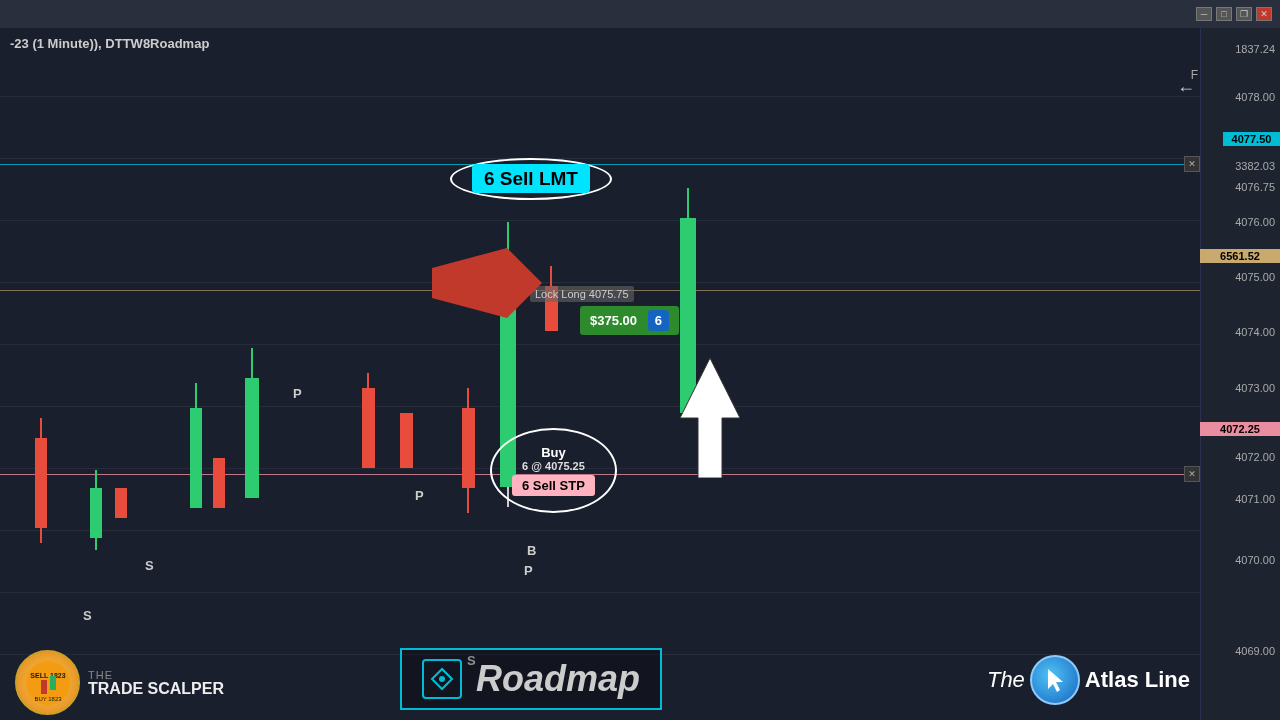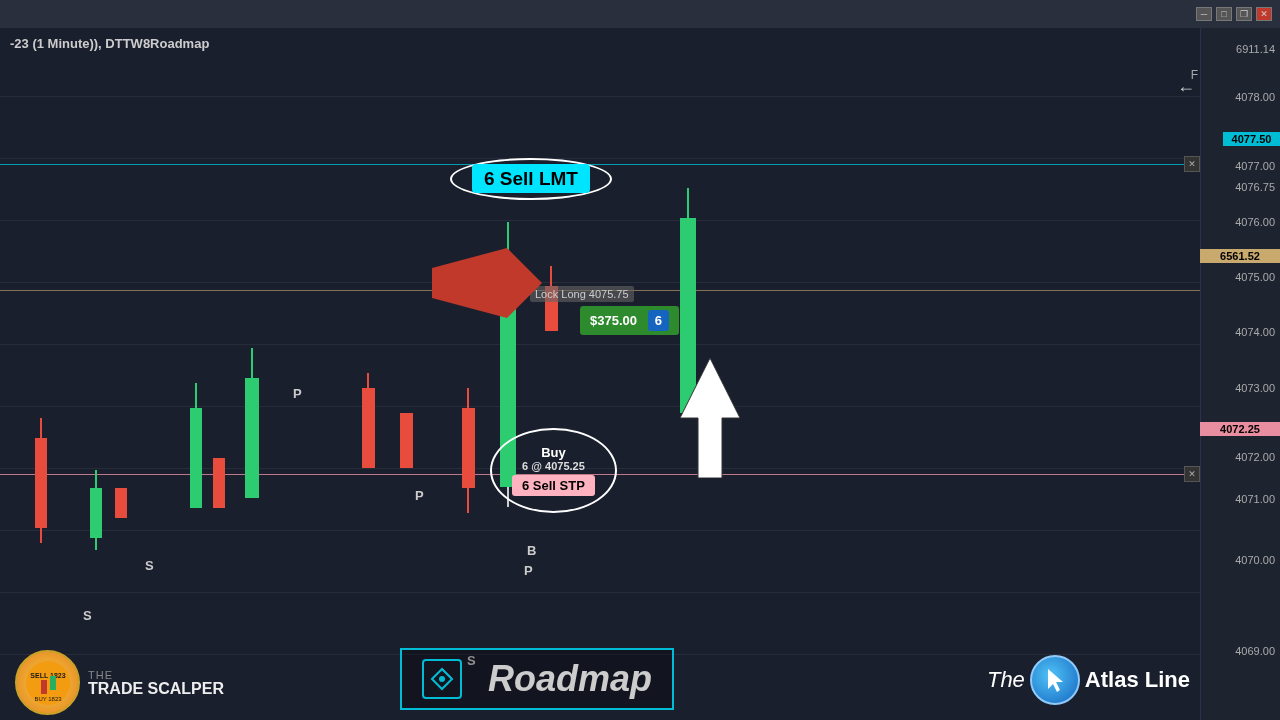--- a/index.html
+++ b/index.html
@@ -273,21 +273,21 @@
 
     
     #roadmap-logo {
       position: absolute;
       bottom: 10px; left: 400px;
       z-index: 30;
       border: 2px solid #00bcd4;
       padding: 8px 20px;
       display: flex;
       align-items: center;
-      gap: 26px;
+      gap: 14px;
       background: rgba(0,0,0,0.3);
       text-align: right;
     }
     #roadmap-icon {
       width: 40px; height: 40px;
       border: 2px solid #00bcd4;
       display: flex; align-items: center; justify-content: center;
       border-radius: 4px;
     }
     #roadmap-text {
@@ -389,27 +389,27 @@
   <div class="grid-line-h" style="top: 254px;"></div>
   <div class="grid-line-h" style="top: 316px;"></div>
   <div class="grid-line-h" style="top: 378px;"></div>
   <div class="grid-line-h" style="top: 440px;"></div>
   <div class="grid-line-h" style="top: 502px;"></div>
   <div class="grid-line-h" style="top: 564px;"></div>
   <div class="grid-line-h" style="top: 626px;"></div>
 
   <div id="price-axis">
 
-    <div class="price-label" style="top: 3%;">6911.14</div>
+    <div class="price-label" style="top: 3%;">1837.24</div>
 
     <div class="price-label" style="top: 10%;">4078.00</div>
 
     <div class="price-label highlighted-cyan" style="top: 16%;">4077.50</div>
 
-    <div class="price-label" style="top: 20%;">4077.00</div>
+    <div class="price-label" style="top: 20%;">3382.03</div>
 
     <div class="price-label" style="top: 23%;">4076.75</div>
 
     <div class="price-label" style="top: 28%;">4076.00</div>
 
     <div class="price-label highlighted-tan" style="top: 33%;">6561.52</div>
 
     <div class="price-label" style="top: 36%;">4075.00</div>
 
     <div class="price-label" style="top: 44%;">4074.00</div>

